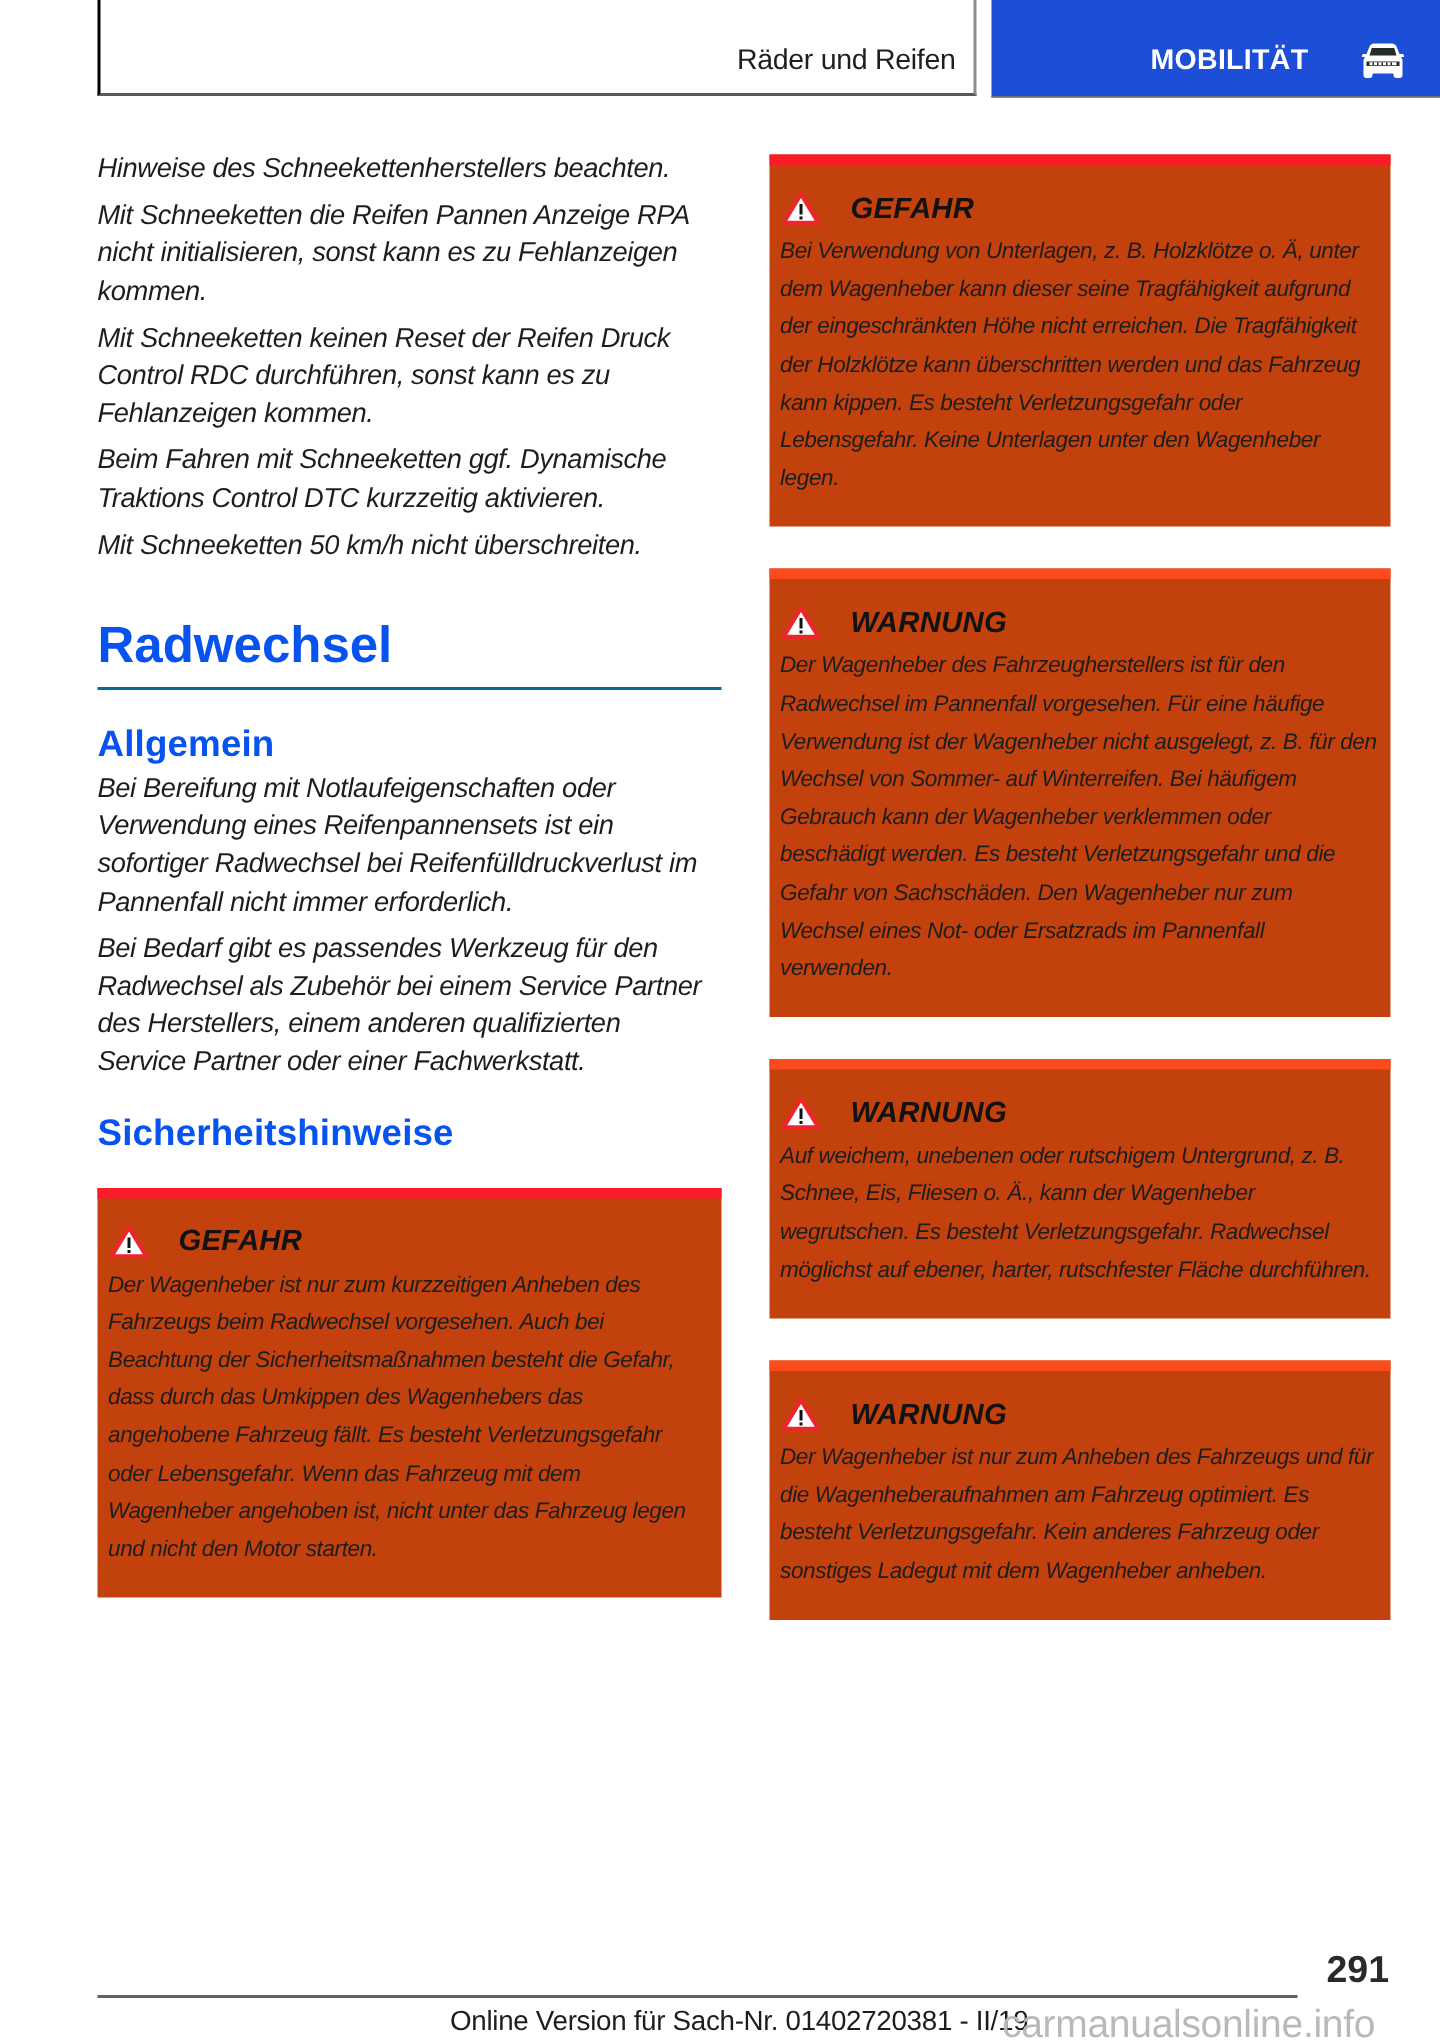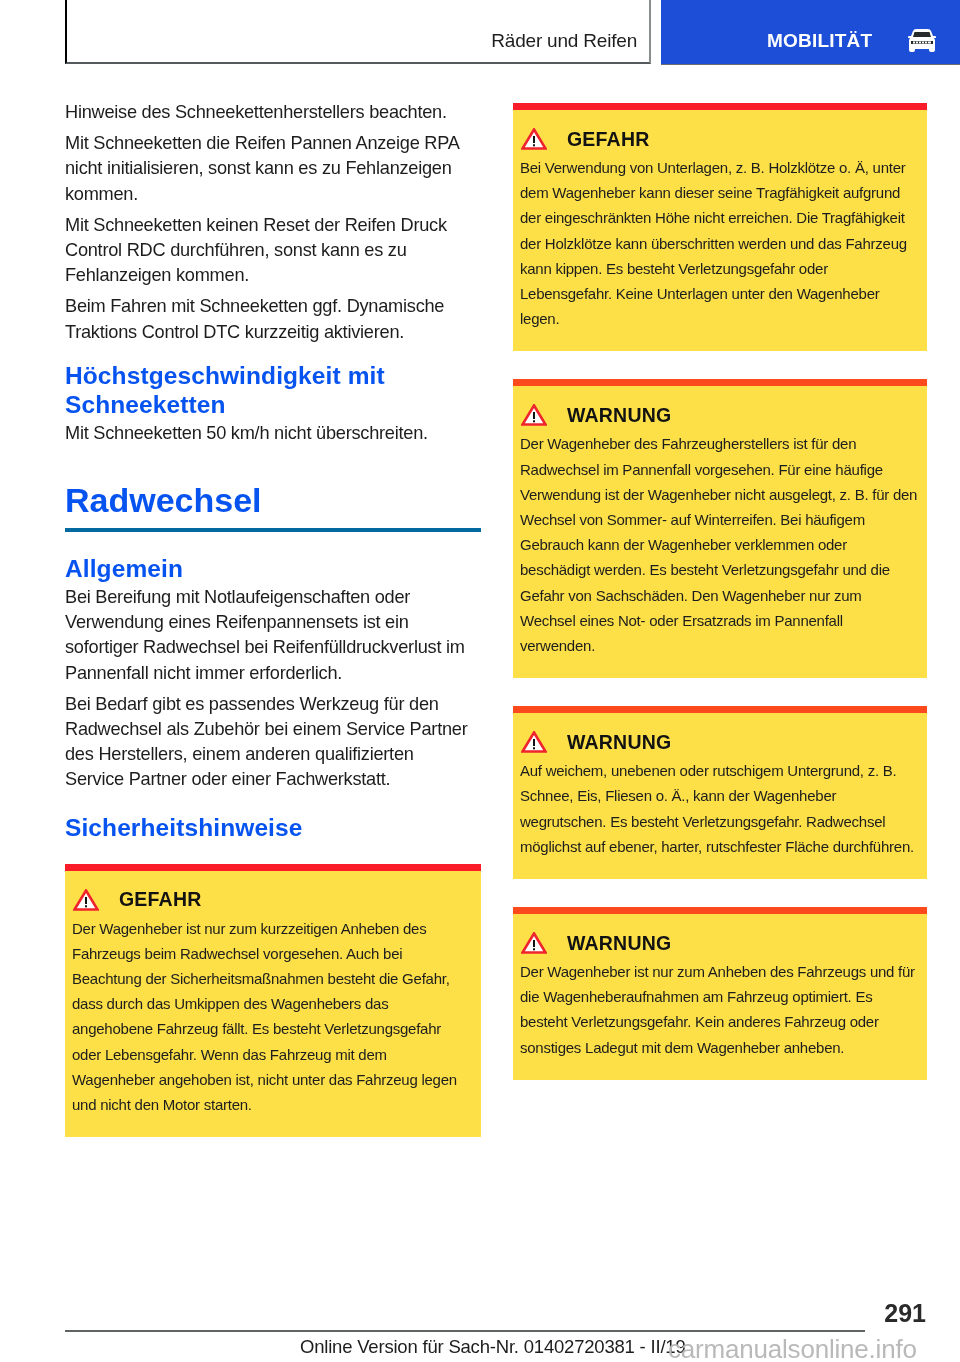--- a/index.html
+++ b/index.html
@@ -24,32 +24,32 @@
     .header-dark .chapter-label {
       position: absolute; left: 106px; top: 30px;
       color: #ffffff; font-weight: bold; font-size: 19px; letter-spacing: 0.2px;
     }
     .header-dark .car-icon { position: absolute; left: 246px; top: 28px; width: 30px; height: 25px; }
 
     .col { position: absolute; top: 100px; }
     .col-left { left: 65px; width: 416px; }
     .col-right { left: 513px; width: 414px; top: 103px; }
 
-    p.body { margin: 0 12px 6px 0; font-size: 18.2px; line-height: 25.2px; letter-spacing: -0.25px; }
+    p.body { margin: 0 12px 6px 0; font-size: 18.2px; line-height: 25.2px; letter-spacing: -0.25px; font-style: italic; }
     .h2 {
       color: #0653f0; font-weight: bold; font-size: 24.5px; line-height: 29px;
       margin: 14px 0 2px 0; letter-spacing: 0.1px;
     }
     .h1 {
       color: #0653f0; font-weight: bold; font-size: 34px; line-height: 40px;
-      margin: 34px 0 0 0; padding-bottom: 8px; border-bottom: 4px solid #0369a1;
+      margin: 34px 0 0 0; padding-bottom: 8px; border-bottom: 2px solid #0369a1;
     }
     .h2b { margin-top: 16px; }
 
-    .notice { background: #fde047; margin-bottom: 28px; padding: 22px 8px 20px 7px; position: relative; }
+    .notice { background: #c2410c; margin-bottom: 28px; padding: 22px 8px 20px 7px; position: relative; font-style: italic; }
     .notice::before { content: ""; position: absolute; left: 0; right: 0; top: 0; height: 7px; }
     .notice.danger::before { background: #fa1c28; }
     .notice.warning::before { background: #fc4a1d; }
     .notice .title-row { display: flex; align-items: center; height: 28px; margin-bottom: 2px; }
     .notice .warn-icon { width: 26px; height: 22px; margin-left: 1px; margin-right: 20px; }
     .notice .notice-title { font-weight: bold; font-size: 19.5px; color: #121212; letter-spacing: 0.2px; }
     .notice p { margin: 0; font-size: 15px; line-height: 25.2px; letter-spacing: -0.25px; color: #1d1d1d; }
 
     .col-left .notice { margin-top: 16px; }
 
@@ -78,21 +78,20 @@
     <rect x="20" y="13.5" width="1" height="2" fill="#252a2b"></rect>
   </svg>
 </div>
 
 <div class="col col-left">
   <p class="body">Hinweise des Schneekettenherstellers beachten.</p>
   <p class="body">Mit Schneeketten die Reifen Pannen Anzeige RPA nicht initialisieren, sonst kann es zu Fehlanzeigen kommen.</p>
   <p class="body">Mit Schneeketten keinen Reset der Reifen Druck Control RDC durchführen, sonst kann es zu Fehlanzeigen kommen.</p>
   <p class="body">Beim Fahren mit Schneeketten ggf. Dynamische Traktions Control DTC kurzzeitig aktivieren.</p>
 
-  <div class="h2" style="margin-top:16px;">Höchstgeschwindigkeit mit Schneeketten</div>
   <p class="body">Mit Schneeketten 50 km/h nicht überschreiten.</p>
 
   <div class="h1">Radwechsel</div>
 
   <div class="h2 h2b" style="margin-top:22px;">Allgemein</div>
   <p class="body">Bei Bereifung mit Notlaufeigenschaften oder Verwendung eines Reifenpannensets ist ein sofortiger Radwechsel bei Reifenfülldruckverlust im Pannenfall nicht immer erforderlich.</p>
   <p class="body">Bei Bedarf gibt es passendes Werkzeug für den Radwechsel als Zubehör bei einem Service Partner des Herstellers, einem anderen qualifizierten Service Partner oder einer Fachwerkstatt.</p>
 
   <div class="h2" style="margin-top:20px;">Sicherheitshinweise</div>
 

